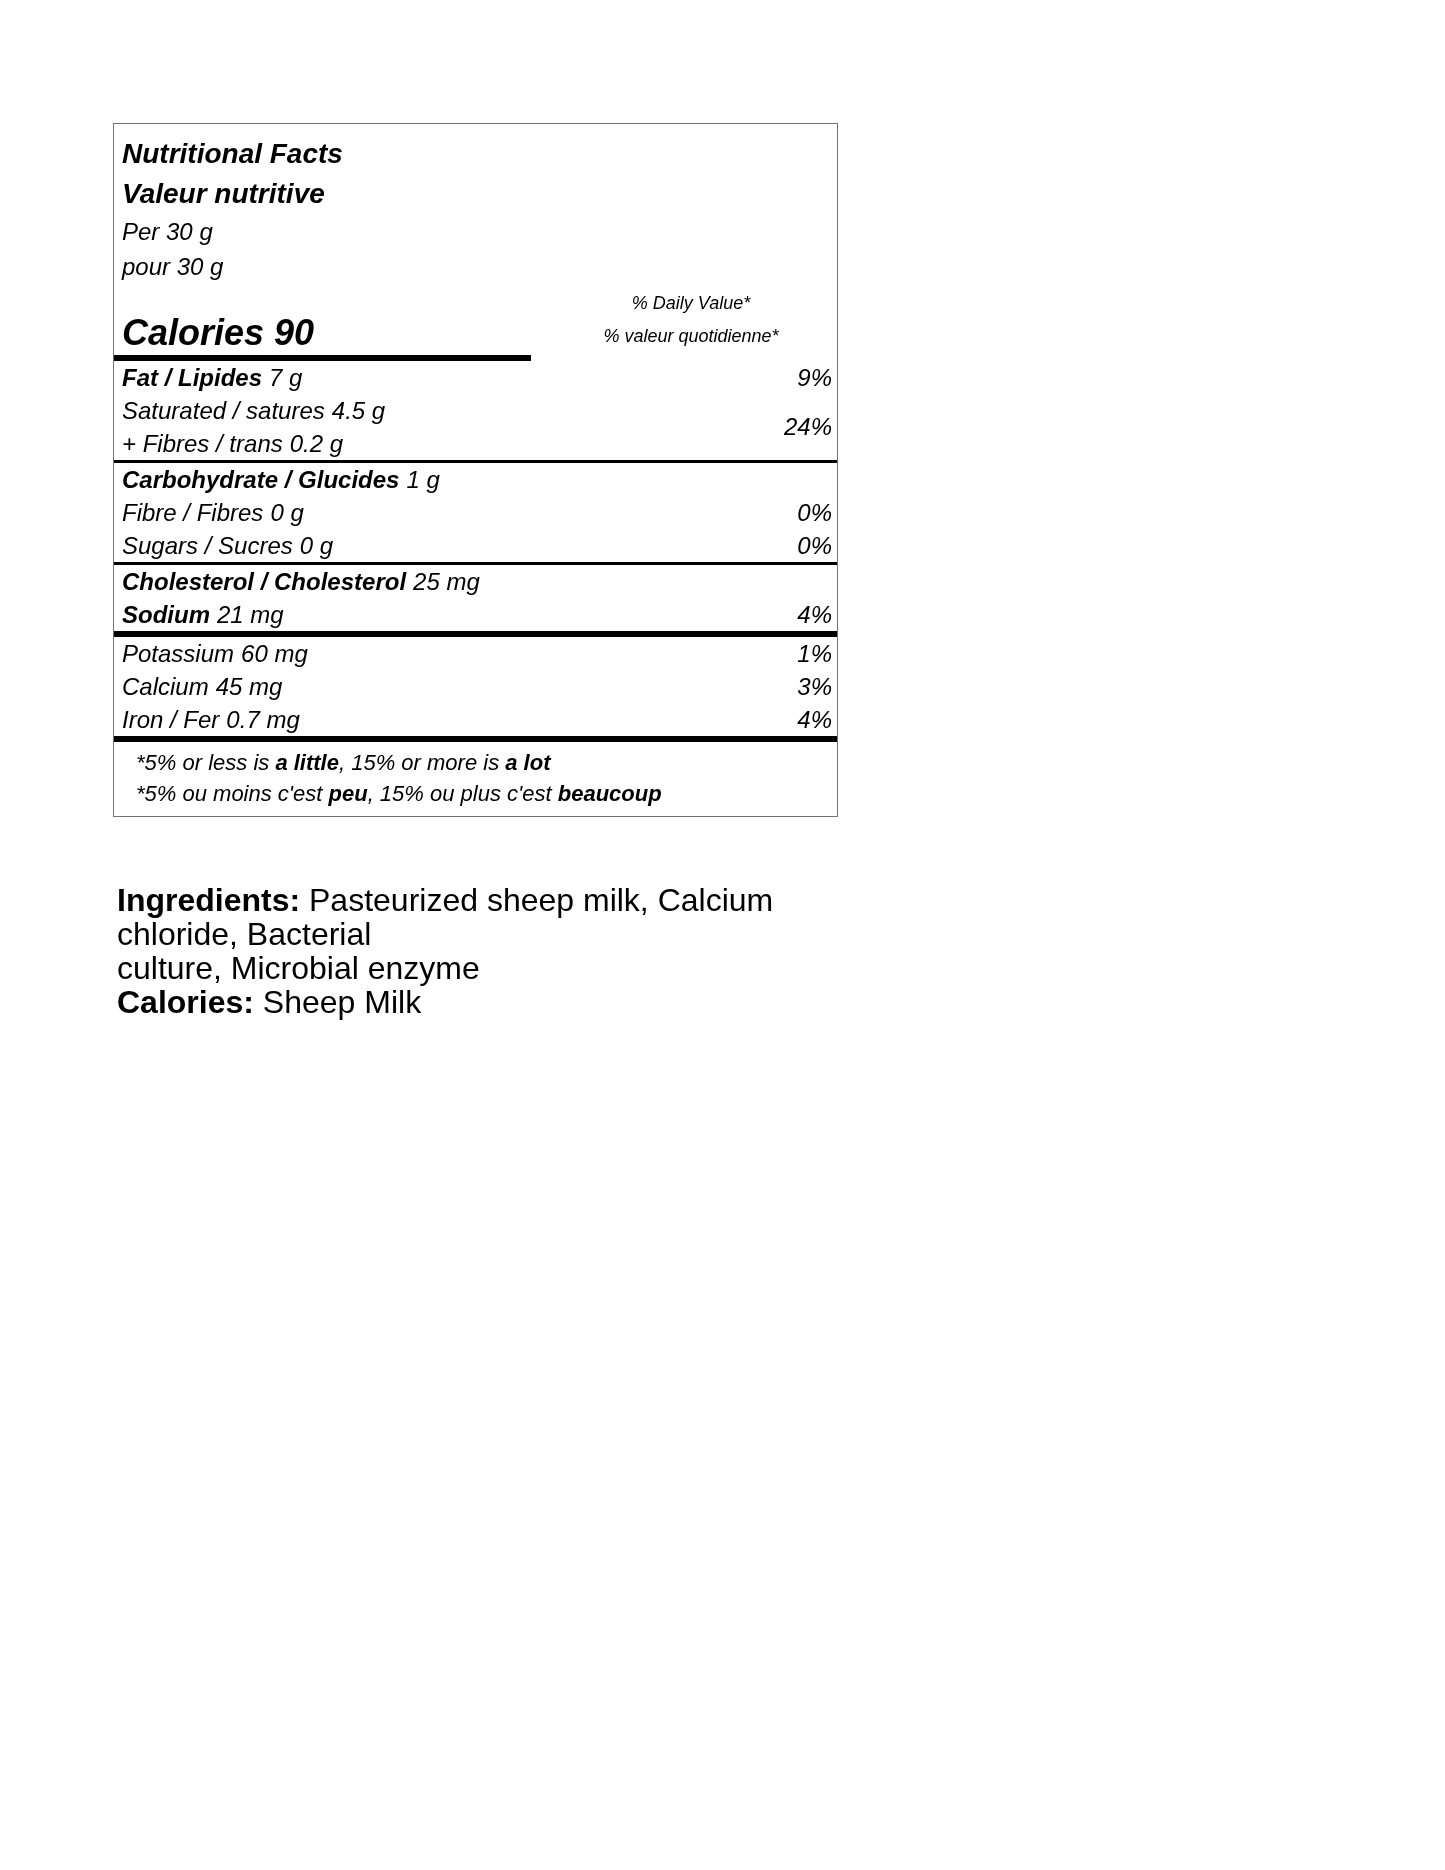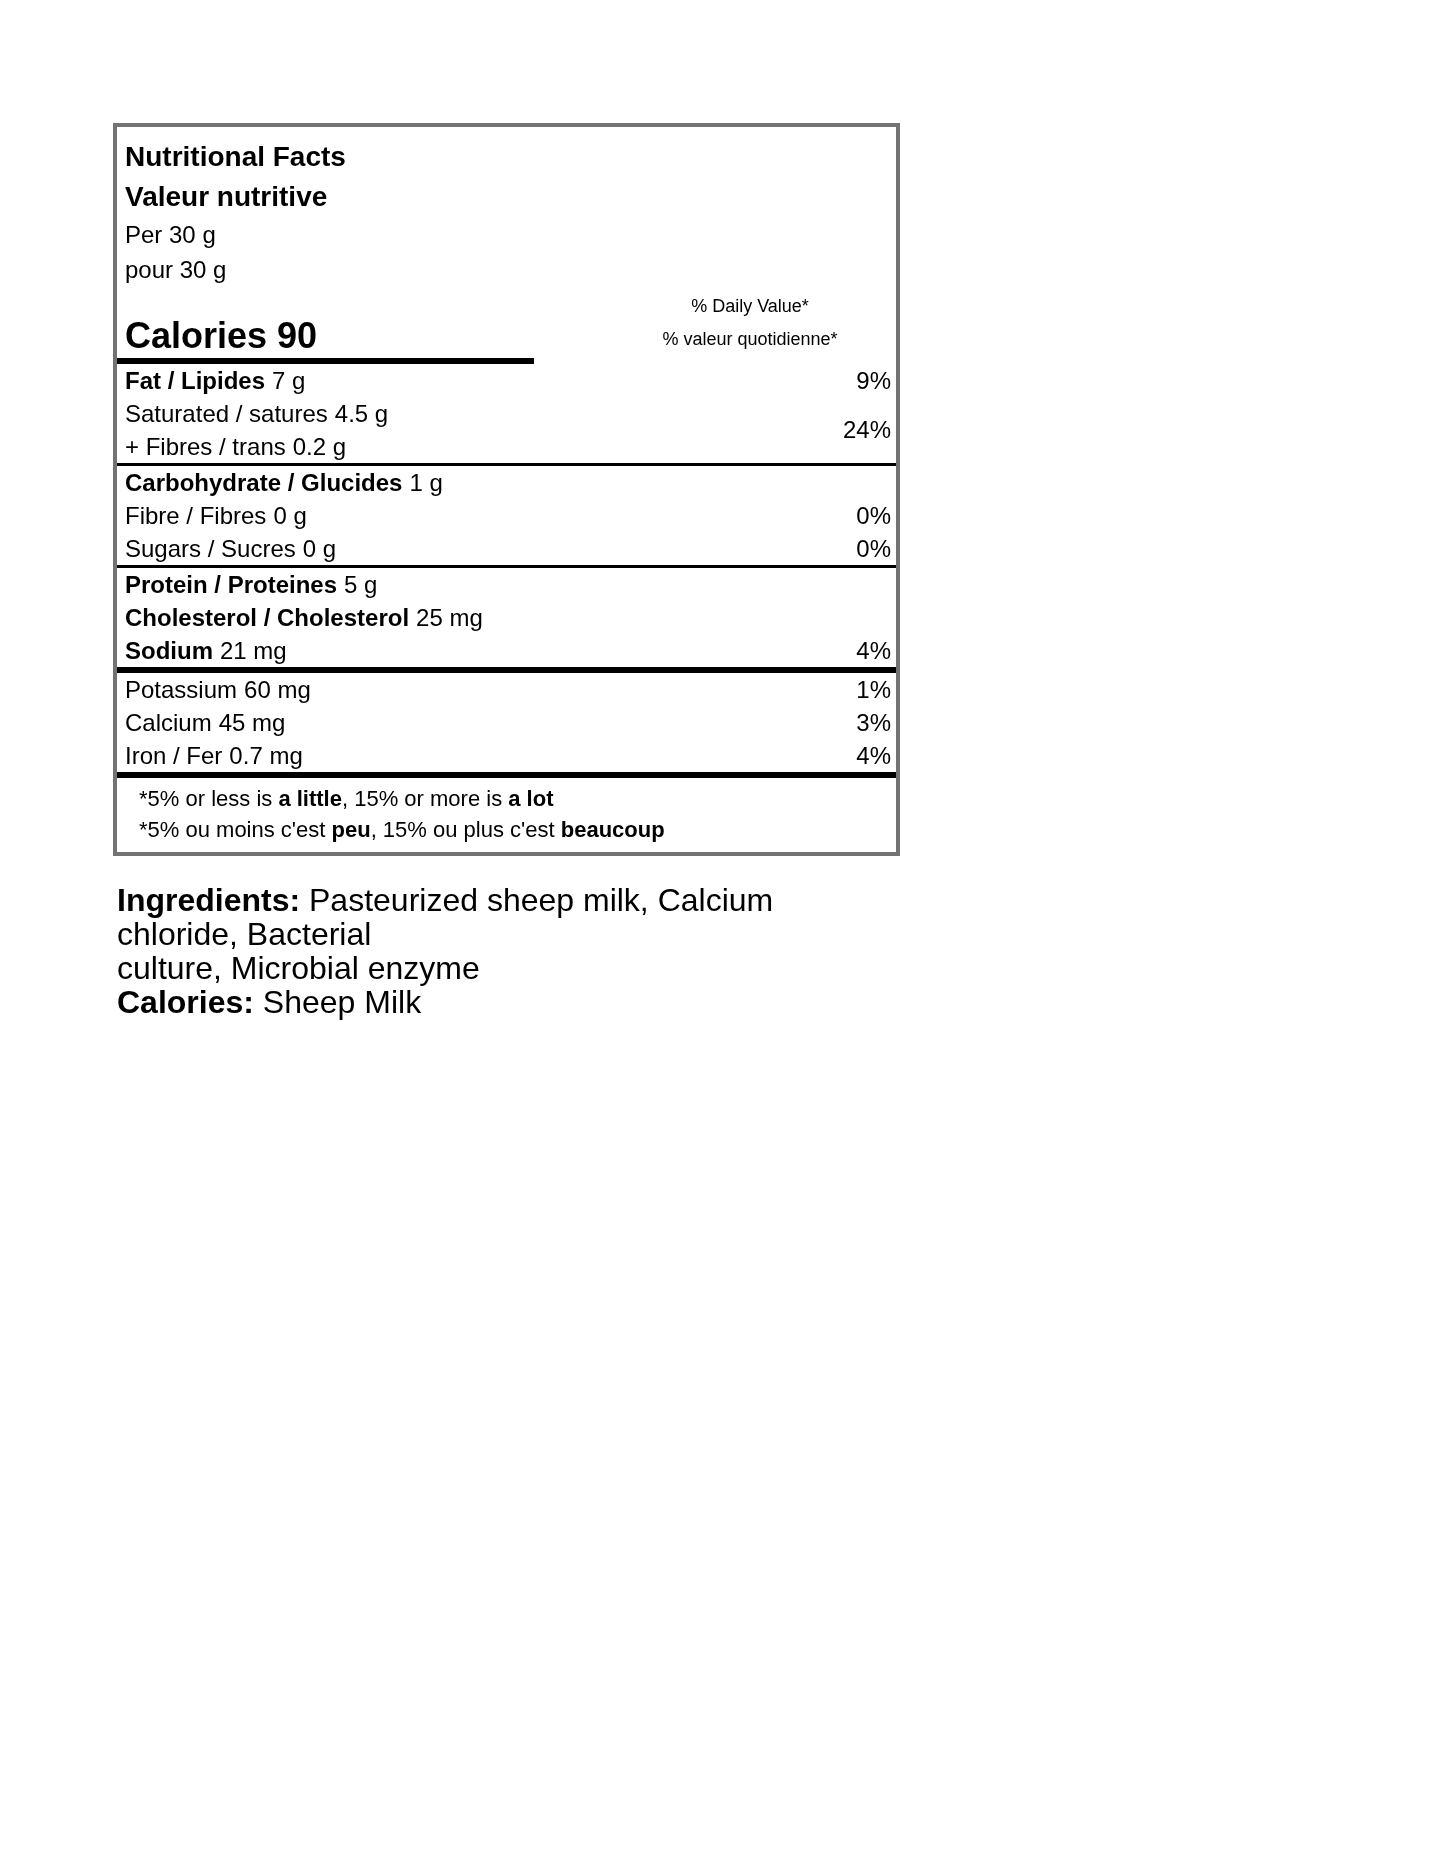--- a/index.html
+++ b/index.html
@@ -6,23 +6,24 @@
   html, body { background: #ffffff; }
   body {
     width: 1445px; height: 1870px;
     position: relative;
     font-family: "Liberation Sans", sans-serif;
     color: #000000;
   }
   .nf-box {
     position: absolute;
     left: 113px; top: 123px;
-    width: 787px;
-    border: 4px solid #737373;
+    width: 725px;
+    border: 1px solid #737373;
     background: #fff;
+    font-style: italic;
   }
   .nf-header { position: relative; height: 237px; padding: 10px 0 0 8px; }
   .nf-title   { font-weight: bold; font-size: 28px; line-height: 40px; white-space: nowrap; }
   .nf-serving { font-size: 24px; line-height: 35px; white-space: nowrap; }
   .nf-calories { font-weight: bold; font-size: 36px; line-height: 46px; margin-top: 26px; white-space: nowrap; }
   .nf-calrule { position: absolute; left: 0; top: 231px; width: 417px; height: 6px; background: #000; }
   .nf-dvhead {
     position: absolute; right: 0; top: 163px;
     width: 292px; text-align: center;
     font-size: 18px; line-height: 33px; white-space: nowrap;
@@ -92,23 +93,20 @@
       <div class="nf-dv">0%</div>
     </div>
     <div class="nf-row">
       <div><span>Sugars / Sucres</span><span class="nf-val">0 g</span></div>
       <div class="nf-dv">0%</div>
     </div>
   </div>
 
   <div class="nf-section thick">
     <div class="nf-row">
-      <div><span class="bold">Protein / Proteines</span><span class="nf-val">5 g</span></div>
-    </div>
-    <div class="nf-row">
       <div><span class="bold">Cholesterol / Cholesterol</span><span class="nf-val">25 mg</span></div>
     </div>
     <div class="nf-row">
       <div><span class="bold">Sodium</span><span class="nf-val">21 mg</span></div>
       <div class="nf-dv">4%</div>
     </div>
   </div>
 
   <div class="nf-section thick">
     <div class="nf-row">

